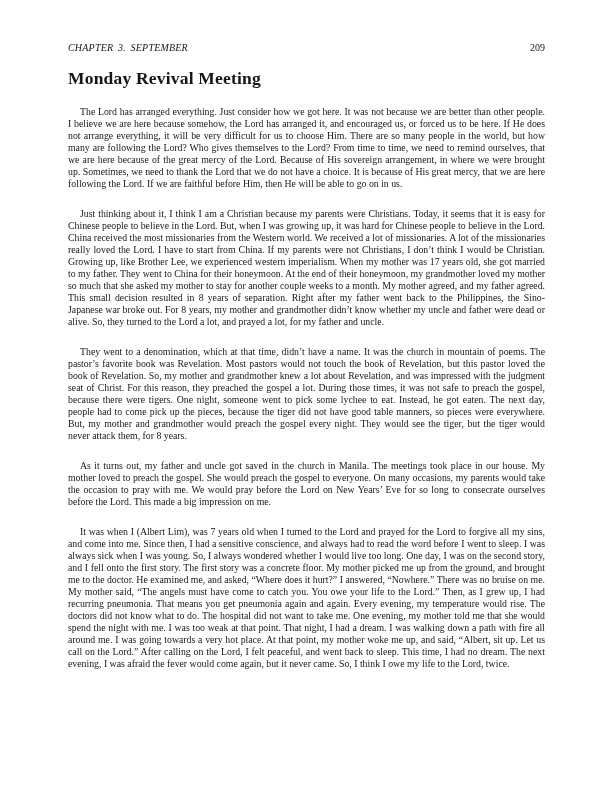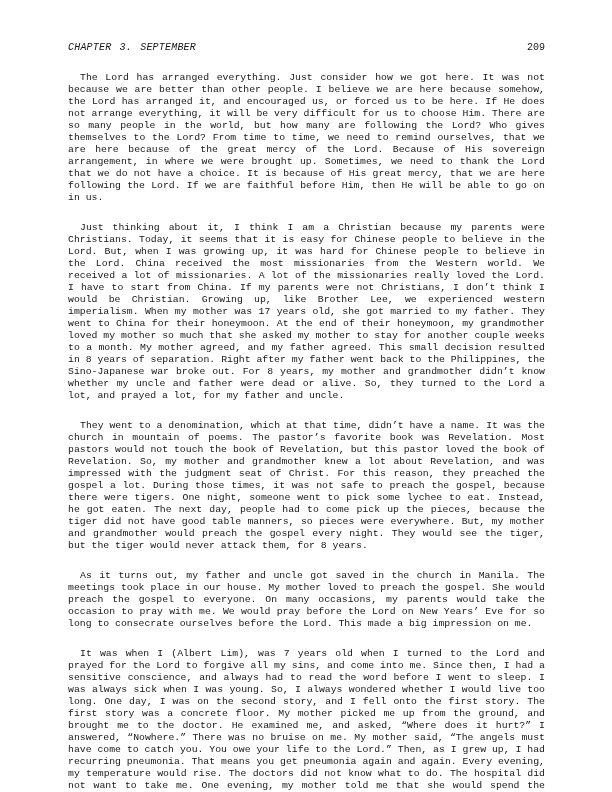--- a/index.html
+++ b/index.html
@@ -5,21 +5,21 @@
   html, body {
     margin: 0;
     padding: 0;
     background: #ffffff;
   }
   .page {
     position: relative;
     width: 612px;
     height: 792px;
     background: #ffffff;
-    font-family: Liberation Mono, monospace;
+    font-family: Liberation Serif, serif;
     color: #161616;
     overflow: hidden;
   }
   .content {
     position: absolute;
     left: 68px;
     top: 42px;
     width: 477px;
   }
   .running-header {
@@ -62,20 +62,21 @@
 <body>
 
 <div class="page">
   <div class="content">
 
     <div class="running-header">
       <span class="chapter">CHAPTER 3. SEPTEMBER</span>
       <span class="page-num">209</span>
     </div>
 
+    <h1 class="title">Monday Revival Meeting</h1>
 
     <div class="body-text">
       <p>The Lord has arranged everything. Just consider how we got here. It was not because we are better than other people. I believe we are here because somehow, the Lord has arranged it, and encouraged us, or forced us to be here. If He does not arrange everything, it will be very difficult for us to choose Him. There are so many people in the world, but how many are following the Lord? Who gives themselves to the Lord? From time to time, we need to remind ourselves, that we are here because of the great mercy of the Lord. Because of His sovereign arrangement, in where we were brought up. Sometimes, we need to thank the Lord that we do not have a choice. It is because of His great mercy, that we are here following the Lord. If we are faithful before Him, then He will be able to go on in us.</p>
       <p>Just thinking about it, I think I am a Christian because my parents were Christians. Today, it seems that it is easy for Chinese people to believe in the Lord. But, when I was growing up, it was hard for Chinese people to believe in the Lord. China received the most missionaries from the Western world. We received a lot of missionaries. A lot of the missionaries really loved the Lord. I have to start from China. If my parents were not Christians, I don’t think I would be Christian. Growing up, like Brother Lee, we experienced western imperialism. When my mother was 17 years old, she got married to my father. They went to China for their honeymoon. At the end of their honeymoon, my grandmother loved my mother so much that she asked my mother to stay for another couple weeks to a month. My mother agreed, and my father agreed. This small decision resulted in 8 years of separation. Right after my father went back to the Philippines, the Sino-Japanese war broke out. For 8 years, my mother and grandmother didn’t know whether my uncle and father were dead or alive. So, they turned to the Lord a lot, and prayed a lot, for my father and uncle.</p>
       <p>They went to a denomination, which at that time, didn’t have a name. It was the church in mountain of poems. The pastor’s favorite book was Revelation. Most pastors would not touch the book of Revelation, but this pastor loved the book of Revelation. So, my mother and grandmother knew a lot about Revelation, and was impressed with the judgment seat of Christ. For this reason, they preached the gospel a lot. During those times, it was not safe to preach the gospel, because there were tigers. One night, someone went to pick some lychee to eat. Instead, he got eaten. The next day, people had to come pick up the pieces, because the tiger did not have good table manners, so pieces were everywhere. But, my mother and grandmother would preach the gospel every night. They would see the tiger, but the tiger would never attack them, for 8 years.</p>
       <p>As it turns out, my father and uncle got saved in the church in Manila. The meetings took place in our house. My mother loved to preach the gospel. She would preach the gospel to everyone. On many occasions, my parents would take the occasion to pray with me. We would pray before the Lord on New Years’ Eve for so long to consecrate ourselves before the Lord. This made a big impression on me.</p>
       <p>It was when I (Albert Lim), was 7 years old when I turned to the Lord and prayed for the Lord to forgive all my sins, and come into me. Since then, I had a sensitive conscience, and always had to read the word before I went to sleep. I was always sick when I was young. So, I always wondered whether I would live too long. One day, I was on the second story, and I fell onto the first story. The first story was a concrete floor. My mother picked me up from the ground, and brought me to the doctor. He examined me, and asked, “Where does it hurt?” I answered, “Nowhere.” There was no bruise on me. My mother said, “The angels must have come to catch you. You owe your life to the Lord.” Then, as I grew up, I had recurring pneumonia. That means you get pneumonia again and again. Every evening, my temperature would rise. The doctors did not know what to do. The hospital did not want to take me. One evening, my mother told me that she would spend the night with me. I was too weak at that point. That night, I had a dream. I was walking down a path with fire all around me. I was going towards a very hot place. At that point, my mother woke me up, and said, “Albert, sit up. Let us call on the Lord.” After calling on the Lord, I felt peaceful, and went back to sleep. This time, I had no dream. The next evening, I was afraid the fever would come again, but it never came. So, I think I owe my life to the Lord, twice.</p>
     </div>
 
   </div>

